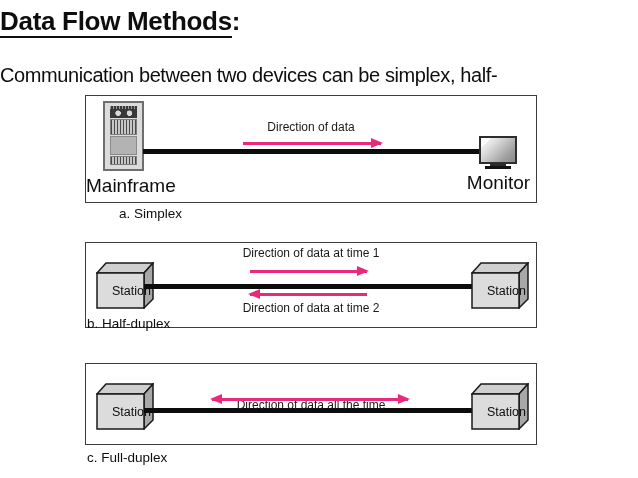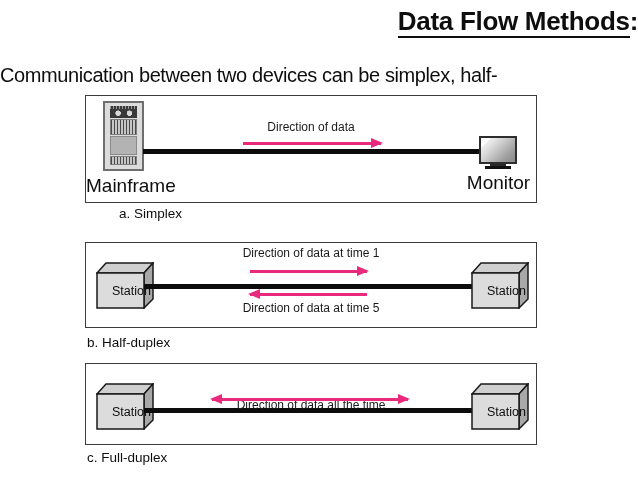--- a/index.html
+++ b/index.html
@@ -2,39 +2,39 @@
 <html style="--pink: #e92a7c;"><head>
 <meta charset="utf-8">
 <style>
   html,body { margin:0; padding:0; background:#fff; }
   .slide {
     position:relative; width:638px; height:478px; background:#ffffff;
     font-family:"Liberation Sans", sans-serif; color:#111; overflow:hidden;
   }
   
   .title {
-    position:absolute; top:6px; left:0; width:100%; text-align:right;
+    position:absolute; top:6px; left:0; width:100%; text-align:left;
     font-size:26px; font-weight:700; letter-spacing:-0.3px; color:#0e0e0e;
   }
   .title .u { border-bottom:2.5px solid #0e0e0e; padding-bottom:0px; }
   .subtitle {
     position:absolute; top:64px; left:0; width:100%; 
     font-size:20px; letter-spacing:-0.4px; color:#0e0e0e;
   }
   
   .panel {
     position:absolute; left:85px; width:452px; background:#fff;
     border:1.5px solid #3c3c3c; box-sizing:border-box;
   }
   #panel-a { top:95px;  height:108px; }
   #panel-b { top:242px; height:86px; }
   #panel-c { top:363px; height:82px; }
   .caption { position:absolute; left:87px; font-size:13.5px; color:#0e0e0e; }
   #caption-a { top:206px;margin-left:32px; }
-  #caption-b { top:335px;text-align:center; }
+  #caption-b { top:316px;text-align:center; }
   #caption-c { top:450px; }
   
   .busline { position:absolute; height:5px; background:#0c0c0c; }
   .arrow-label { position:absolute; left:0; width:100%; text-align:center; font-size:12px; color:#1a1a1a; }
   .parrow { position:absolute; height:2.5px; background:var(--pink,#e92a7c); }
   .parrow.right::after {
     content:""; position:absolute; right:-2px; top:50%; transform:translateY(-50%);
     width:0; height:0; border-left:12px solid var(--pink,#e92a7c);
     border-top:5.5px solid transparent; border-bottom:5.5px solid transparent;
   }
@@ -127,21 +127,21 @@
         <rect x="1" y="11" width="47" height="35" fill="#dcdcdc" stroke="#1a1a1a" stroke-width="1.5"></rect>
       </svg>
       <div class="station-label">Station</div>
     </div>
 
     <div class="busline" style="left:58px; top:41px; width:329px;"></div>
 
     <div class="arrow-label" style="top:3px;">Direction of data at time 1</div>
     <div class="parrow right" style="left:164px; top:27px; width:117px;"></div>
     <div class="parrow left" style="left:164px; top:50px; width:117px;"></div>
-    <div class="arrow-label" style="top:58px;">Direction of data at time 5</div>
+    <div class="arrow-label" style="top:58px;">Direction of data at time 2</div>
 
     <div class="station" style="left:385px; top:19px;">
       <svg width="58" height="47">
         <polygon points="1,11 10,1 57,1 48,11" fill="#cfcfcf" stroke="#1a1a1a" stroke-width="1.5"></polygon>
         <polygon points="48,11 57,1 57,37 48,46" fill="#a8a8a8" stroke="#1a1a1a" stroke-width="1.5"></polygon>
         <rect x="1" y="11" width="47" height="35" fill="#dcdcdc" stroke="#1a1a1a" stroke-width="1.5"></rect>
       </svg>
       <div class="station-label">Station</div>
     </div>
   </div>

